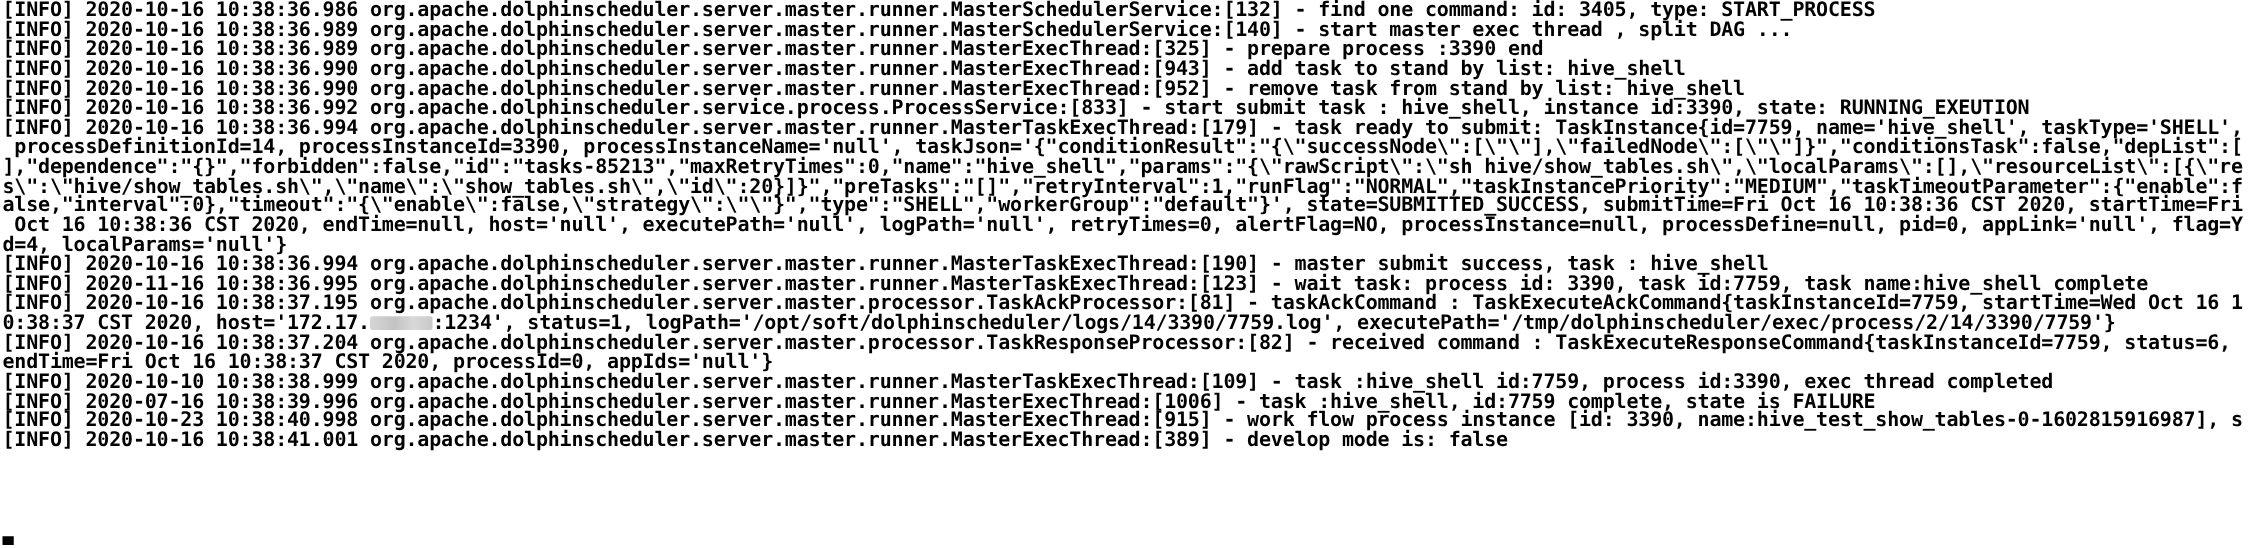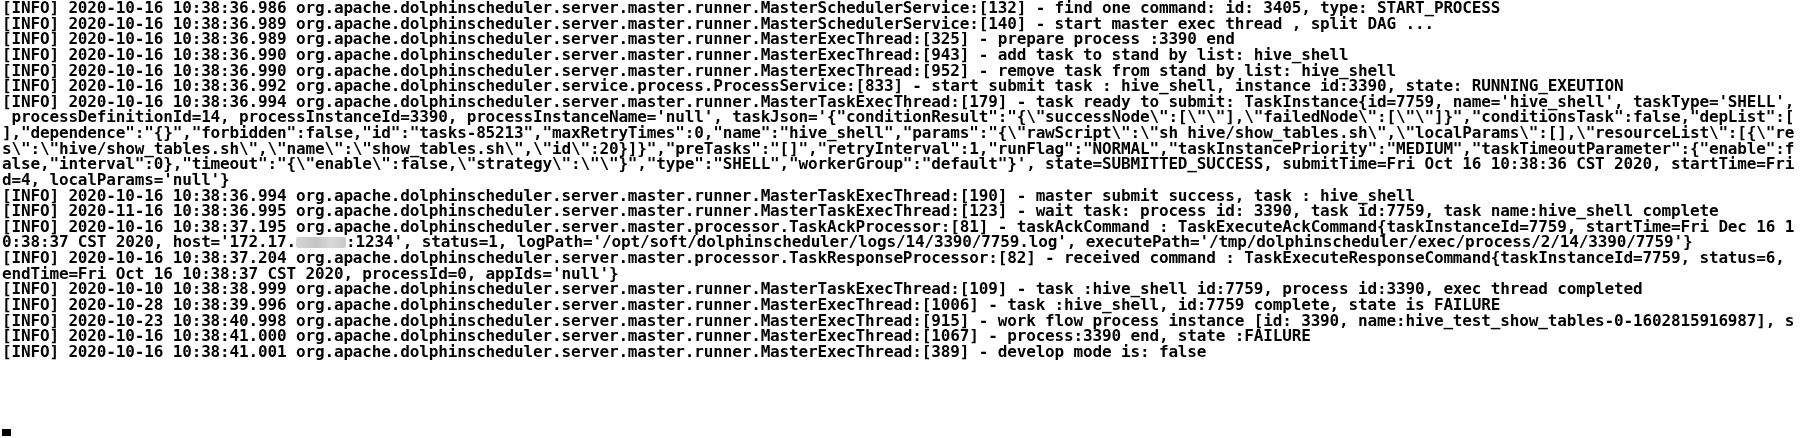--- a/index.html
+++ b/index.html
@@ -57,27 +57,27 @@
       <div class="log-line">[INFO] 2020-10-16 10:38:36.989 org.apache.dolphinscheduler.server.master.runner.MasterSchedulerService:[140] - start master exec thread , split DAG ...</div>
       <div class="log-line">[INFO] 2020-10-16 10:38:36.989 org.apache.dolphinscheduler.server.master.runner.MasterExecThread:[325] - prepare process :3390 end</div>
       <div class="log-line">[INFO] 2020-10-16 10:38:36.990 org.apache.dolphinscheduler.server.master.runner.MasterExecThread:[943] - add task to stand by list: hive_shell</div>
       <div class="log-line">[INFO] 2020-10-16 10:38:36.990 org.apache.dolphinscheduler.server.master.runner.MasterExecThread:[952] - remove task from stand by list: hive_shell</div>
       <div class="log-line">[INFO] 2020-10-16 10:38:36.992 org.apache.dolphinscheduler.service.process.ProcessService:[833] - start submit task : hive_shell, instance id:3390, state: RUNNING_EXEUTION</div>
       <div class="log-line">[INFO] 2020-10-16 10:38:36.994 org.apache.dolphinscheduler.server.master.runner.MasterTaskExecThread:[179] - task ready to submit: TaskInstance{id=7759, name='hive_shell', taskType='SHELL',</div>
       <div class="log-line"> processDefinitionId=14, processInstanceId=3390, processInstanceName='null', taskJson='{"conditionResult":"{\"successNode\":[\"\"],\"failedNode\":[\"\"]}","conditionsTask":false,"depList":[</div>
       <div class="log-line">],"dependence":"{}","forbidden":false,"id":"tasks-85213","maxRetryTimes":0,"name":"hive_shell","params":"{\"rawScript\":\"sh hive/show_tables.sh\",\"localParams\":[],\"resourceList\":[{\"re</div>
       <div class="log-line">s\":\"hive/show_tables.sh\",\"name\":\"show_tables.sh\",\"id\":20}]}","preTasks":"[]","retryInterval":1,"runFlag":"NORMAL","taskInstancePriority":"MEDIUM","taskTimeoutParameter":{"enable":f</div>
       <div class="log-line">alse,"interval":0},"timeout":"{\"enable\":false,\"strategy\":\"\"}","type":"SHELL","workerGroup":"default"}', state=SUBMITTED_SUCCESS, submitTime=Fri Oct 16 10:38:36 CST 2020, startTime=Fri</div>
+      <div class="log-line"> Oct 16 10:38:36 CST 2020, endTime=null, host='null', executePath='null', logPath='null', retryTimes=0, alertFlag=NO, processInstance=null, processDefine=null, pid=0, appLink='null', flag=Y</div>
       <div class="log-line">d=4, localParams='null'}</div>
       <div class="log-line">[INFO] 2020-10-16 10:38:36.994 org.apache.dolphinscheduler.server.master.runner.MasterTaskExecThread:[190] - master submit success, task : hive_shell</div>
       <div class="log-line">[INFO] 2020-11-16 10:38:36.995 org.apache.dolphinscheduler.server.master.runner.MasterTaskExecThread:[123] - wait task: process id: 3390, task id:7759, task name:hive_shell complete</div>
-      <div class="log-line">[INFO] 2020-10-16 10:38:37.195 org.apache.dolphinscheduler.server.master.processor.TaskAckProcessor:[81] - taskAckCommand : TaskExecuteAckCommand{taskInstanceId=7759, startTime=Fri Dec 16 1</div>
+      <div class="log-line">[INFO] 2020-10-16 10:38:37.195 org.apache.dolphinscheduler.server.master.processor.TaskAckProcessor:[81] - taskAckCommand : TaskExecuteAckCommand{taskInstanceId=7759, startTime=Wed Oct 16 1</div>
       <div class="log-line">0:38:37 CST 2020, host='172.17.<span class="redaction"></span>:1234', status=1, logPath='/opt/soft/dolphinscheduler/logs/14/3390/7759.log', executePath='/tmp/dolphinscheduler/exec/process/2/14/3390/7759'}</div>
       <div class="log-line">[INFO] 2020-10-16 10:38:37.204 org.apache.dolphinscheduler.server.master.processor.TaskResponseProcessor:[82] - received command : TaskExecuteResponseCommand{taskInstanceId=7759, status=6,</div>
       <div class="log-line">endTime=Fri Oct 16 10:38:37 CST 2020, processId=0, appIds='null'}</div>
       <div class="log-line">[INFO] 2020-10-10 10:38:38.999 org.apache.dolphinscheduler.server.master.runner.MasterTaskExecThread:[109] - task :hive_shell id:7759, process id:3390, exec thread completed</div>
-      <div class="log-line">[INFO] 2020-10-28 10:38:39.996 org.apache.dolphinscheduler.server.master.runner.MasterExecThread:[1006] - task :hive_shell, id:7759 complete, state is FAILURE</div>
+      <div class="log-line">[INFO] 2020-07-16 10:38:39.996 org.apache.dolphinscheduler.server.master.runner.MasterExecThread:[1006] - task :hive_shell, id:7759 complete, state is FAILURE</div>
       <div class="log-line">[INFO] 2020-10-23 10:38:40.998 org.apache.dolphinscheduler.server.master.runner.MasterExecThread:[915] - work flow process instance [id: 3390, name:hive_test_show_tables-0-1602815916987], s</div>
-      <div class="log-line">[INFO] 2020-10-16 10:38:41.000 org.apache.dolphinscheduler.server.master.runner.MasterExecThread:[1067] - process:3390 end, state :FAILURE</div>
       <div class="log-line">[INFO] 2020-10-16 10:38:41.001 org.apache.dolphinscheduler.server.master.runner.MasterExecThread:[389] - develop mode is: false</div>
     </div>
   <div class="cursor"></div>
 </div>
 
 </body></html>

